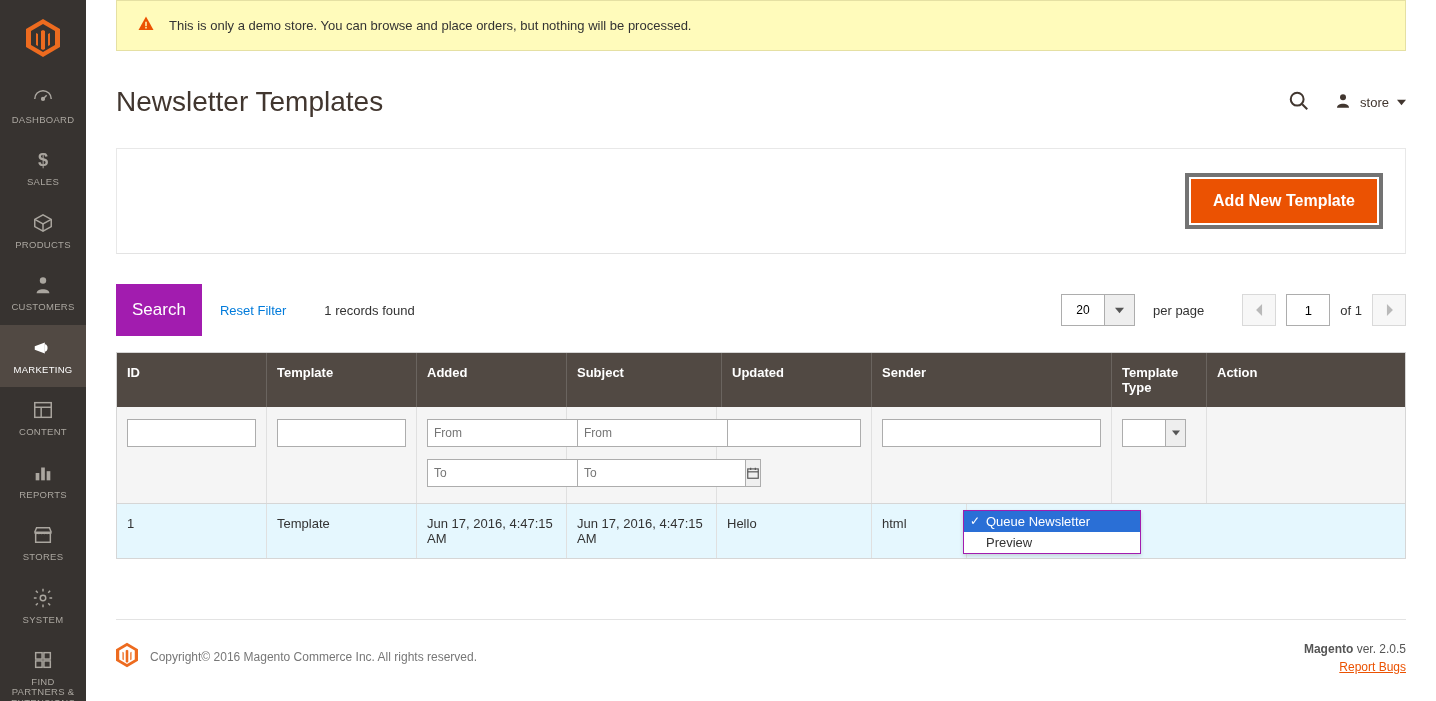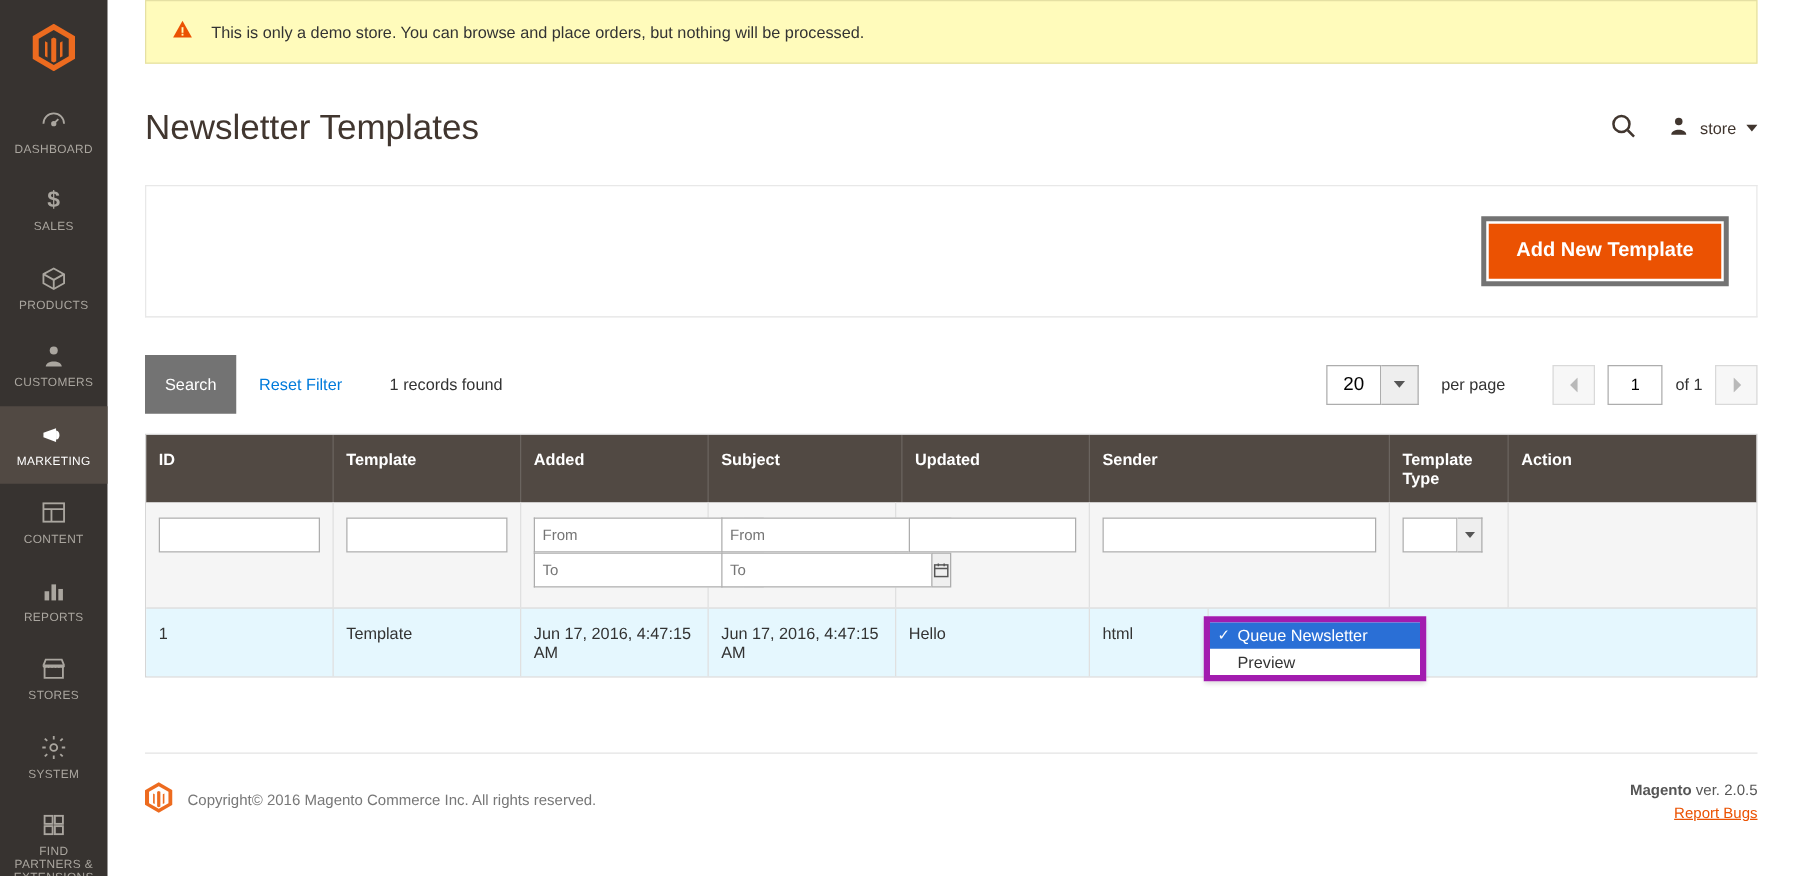--- a/index.html
+++ b/index.html
@@ -21,27 +21,27 @@
 .page-title { font-size: 28px; font-weight: 400; color: #41362f; }
 .head-right { display: flex; align-items: center; gap: 24px; }
 .search-icon { cursor: pointer; }
 .user-chip { display: flex; align-items: center; gap: 8px; cursor: pointer; color: #41362f; font-size: 13px; }
 
 .action-bar { background: #fff; border: 1px solid #e8e8e8; border-bottom: 1px solid #e3e3e3; padding: 24px 22px; display: flex; justify-content: flex-end; }
 .btn-primary { background: #eb5202; color: #fff; border: none; padding: 13px 22px; font-size: 16px; font-weight: 600; cursor: pointer; }
 .btn-primary-hl { border: 4px solid #737373; display: inline-block; padding: 2px; }
 
 .toolbar { display: flex; align-items: center; gap: 18px; padding: 30px 0 16px 0; }
-.btn-search { background: #737373; color: #fff; border: none; padding: 16px 16px; font-size: 13px; cursor: pointer; }
+.btn-search { background: #a21caf; color: #fff; border: none; padding: 16px 16px; font-size: 17px; cursor: pointer; }
 .reset-link { color: #007bdb; cursor: pointer; font-size: 13px; }
 .records-found { font-size: 13px; color: #333; margin-left: 20px;}
 .toolbar-spacer { flex: 1; }
 .pager-group { display: flex; align-items: center; gap: 10px; }
 .perpage-select { display: flex; }
-.perpage-input { width: 44px; height: 32px; border: 1px solid #adadad; text-align: center; font-size: 15px; }
+.perpage-input { width: 44px; height: 32px; border: 1px solid #adadad; text-align: center; font-size: 12px; }
 .perpage-btn { width: 30px; height: 32px; border: 1px solid #adadad; border-left: none; background: #eee; cursor: pointer; display:flex; align-items:center; justify-content:center;}
 .perpage-label { font-size: 13px; color: #333; margin-left: 8px; margin-right: 28px; }
 .page-btn { width: 34px; height: 32px; border: 1px solid #adadad; background: #efefef; cursor: pointer; display:flex; align-items:center; justify-content:center; color:#666;}
 .page-btn.disabled { opacity: 0.45; cursor: default; }
 .page-input { width: 44px; height: 32px; border: 1px solid #adadad; text-align: center; font-size: 13px; }
 .of-label { font-size: 13px; }
 
 .grid { border: 1px solid #d6d6d6; }
 .grid-head { display: flex; background: #514943; color: #ffffff; font-size: 13px; font-weight: 600; }
 .grid-filter { display: flex; background: #f5f5f5; border-bottom: 1px solid #d6d6d6; }
@@ -51,30 +51,30 @@
 .col:last-child { border-right: none; }
 .c-id { width: 150px; }
 .c-template { width: 150px; }
 .c-added { width: 150px; }
 .c-updated { width: 150px; }
 .c-subject { width: 155px; }
 .c-sender { width: 240px; }
 .c-type { width: 95px; }
 .c-action { flex: 1; position: relative; }
 .filter-input { width: 100%; height: 28px; border: 1px solid #adadad; padding: 0 6px; font-size: 12px; }
-.date-wrap { display: flex; align-items: center; margin-bottom: 0; }
+.date-wrap { display: flex; align-items: center; margin-bottom: 12px; }
 .date-wrap:last-child { margin-bottom: 4px; align-items: center; }
 .date-input { flex: 1; height: 28px; border: 1px solid #adadad; border-right:none; padding: 0 6px; font-size: 12px; }
 .date-btn { width: 28px; height: 28px; border: 1px solid #adadad; background: #efefef; cursor: pointer; display:flex; align-items:center; justify-content:center;}
 .type-select { display: flex; }
 .type-input { width: 44px; height: 28px; border: 1px solid #adadad; font-size:12px; }
 .type-btn { width: 20px; height: 28px; border: 1px solid #adadad; border-left:none; background:#eee; cursor:pointer; display:flex; align-items:center; justify-content:center;}
 .sender-email { font-size: 12.5px; }
 
-.action-dropdown { position: absolute; left: -4px; top: 6px; border: 5px solid #a21caf; background: #fff; min-width: 178px; box-shadow: 0 2px 4px rgba(0,0,0,0.15);}
+.action-dropdown { position: absolute; left: -4px; top: 6px; border: 1px solid #a21caf; background: #fff; min-width: 178px; box-shadow: 0 2px 4px rgba(0,0,0,0.15);}
 .action-opt { padding: 3px 10px 3px 22px; font-size: 13px; cursor: pointer; position: relative; }
 .action-opt.selected { background: #2a6fd6; color: #fff; }
 .action-opt.selected::before { content: '✓'; position:absolute; left: 6px; top: 3px; font-size: 12px; }
 
 .footer { border-top: 1px solid #e3e3e3; margin-top: 60px; padding: 22px 0 30px 0; display: flex; align-items: flex-start; justify-content: space-between; font-size: 12px; color: #777; }
 .footer-left { display: flex; align-items: center; gap: 12px; }
 .footer-right { text-align: right; }
 .footer-right .ver { color: #555; }
 .report-link { color: #eb5202; text-decoration: underline; cursor: pointer; display:block; margin-top:4px;}
 </style>

